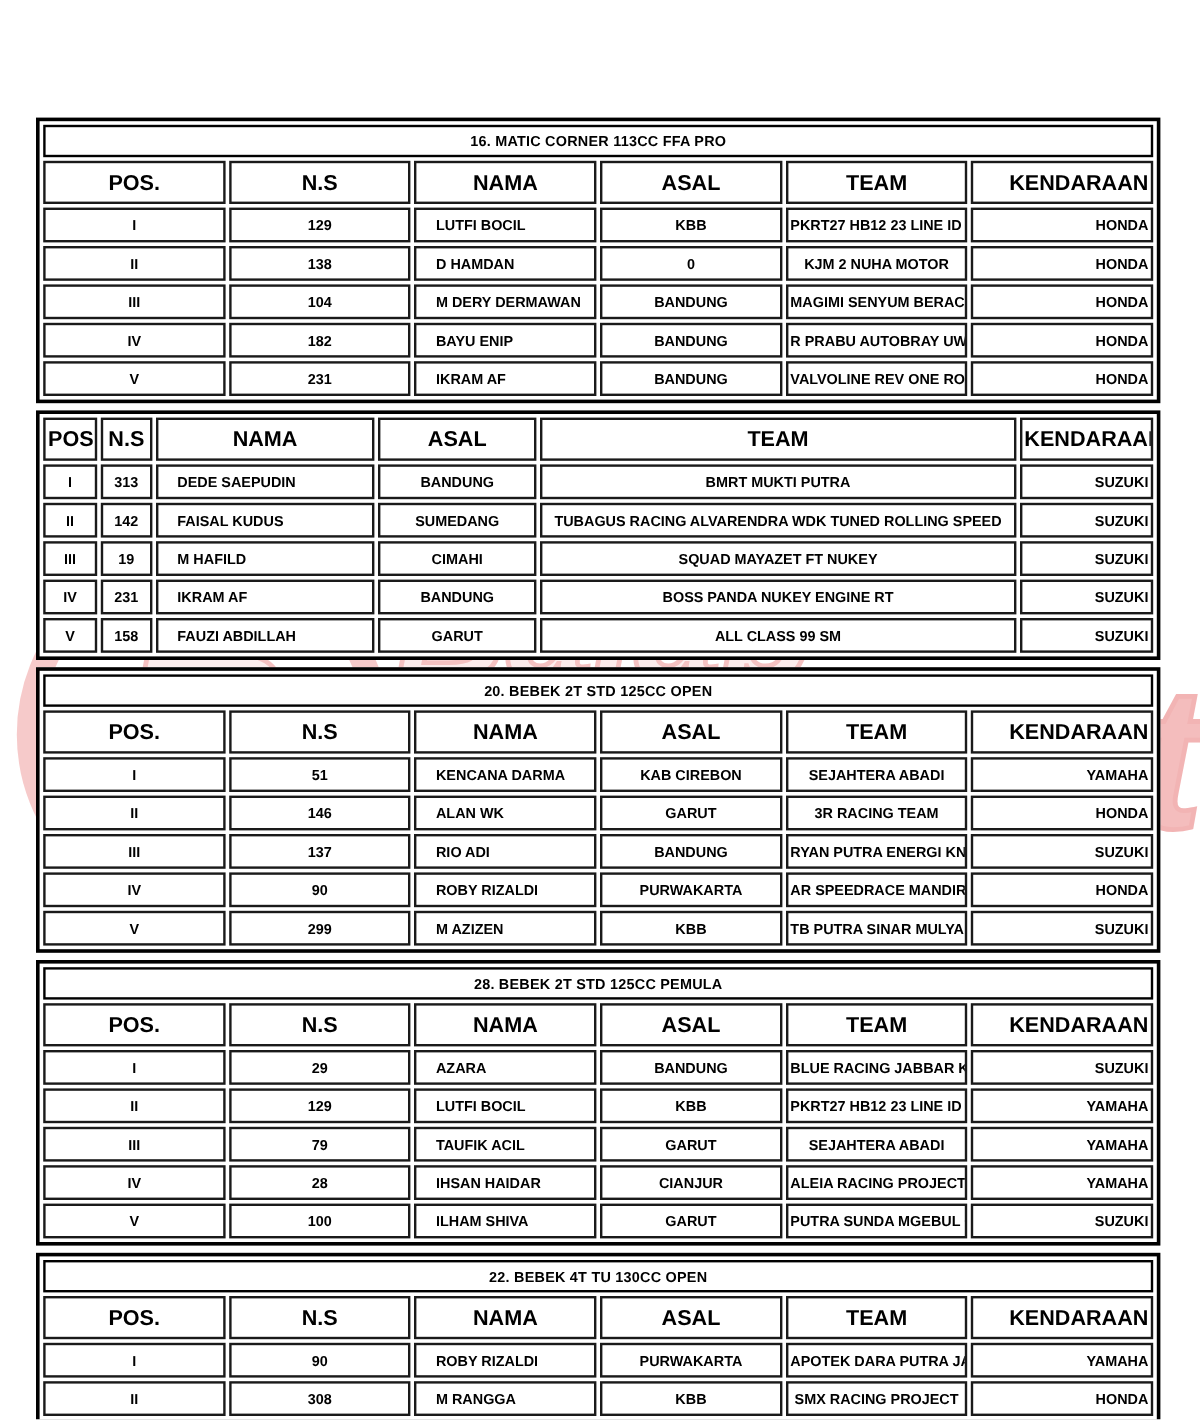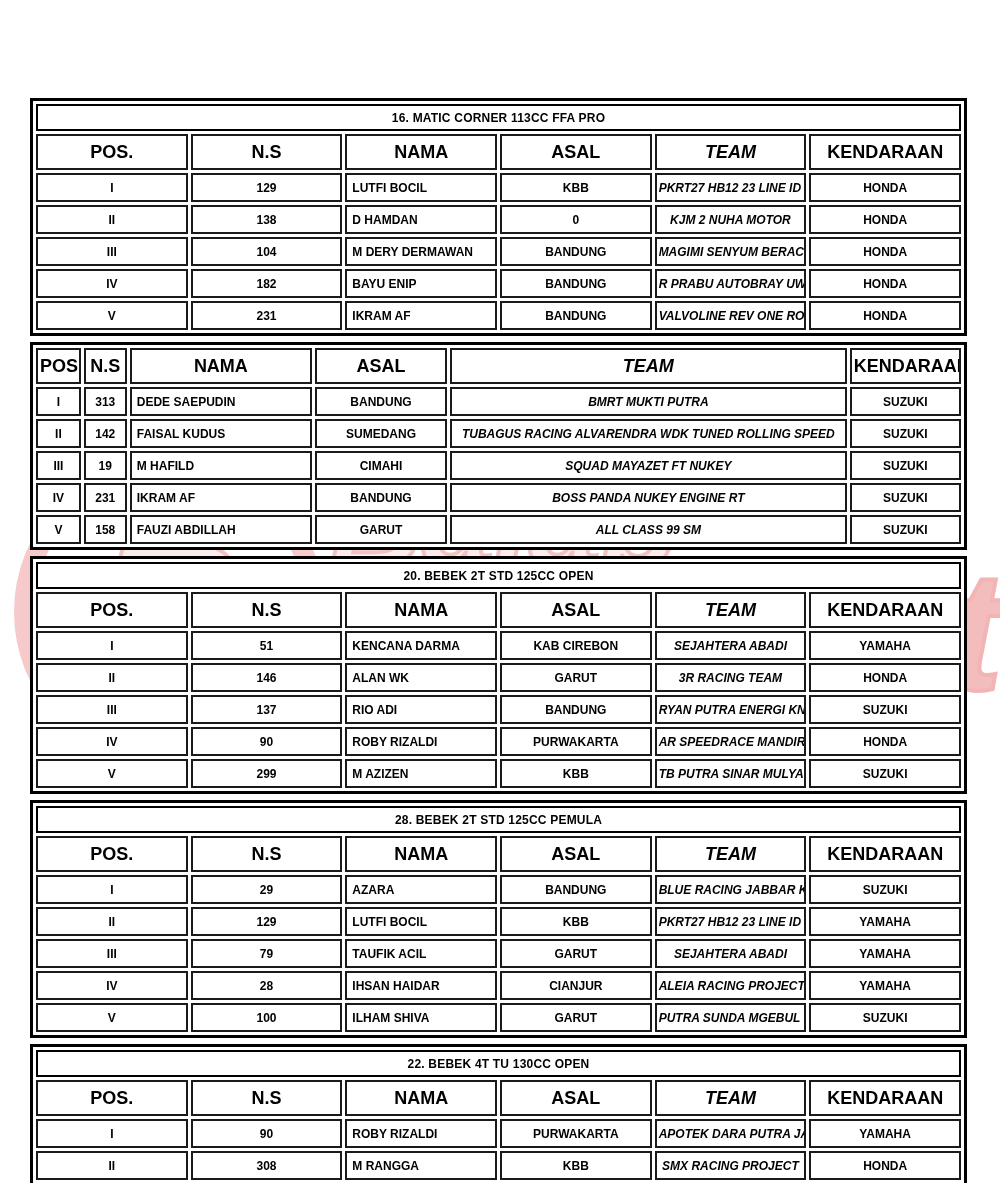--- a/index.html
+++ b/index.html
@@ -47,23 +47,23 @@
     padding: 6px 2px 5px 2px;
     text-align: center;
     overflow: hidden;
     white-space: nowrap;
   }
   th { font-size: 18px; }
   .col-0 { width: 4.3%; }
   .col-1 { width: 4.1%; }
   .col-2 { width: 20.2%; }
   .col-3 { width: 14.4%; }
-  .col-4 { width: 45.0%; font-style: italic; }
-  .col-5 { width: 12.0%; }
-  td.col-2 { text-align: left; padding-left: 5px; margin-left: 21px; }
+  .col-4 { width: 45.0%; }
+  .col-5 { width: 12.0%; text-align: right; }
+  td.col-2 { text-align: left; padding-left: 16px; margin-left: 21px; }
   th.col-2 { text-align: center; }
   .watermark {
     position: absolute;
     left: 0;
     top: 0;
     width: 1000px;
     height: 1183px;
     pointer-events: none;
   }
   .wm-big {

